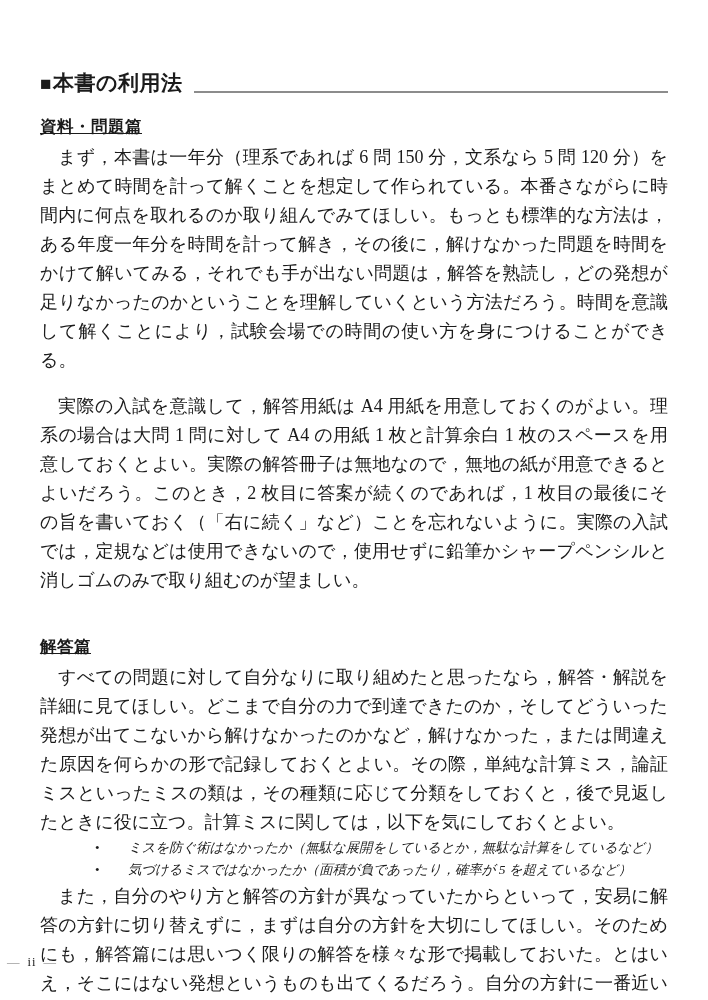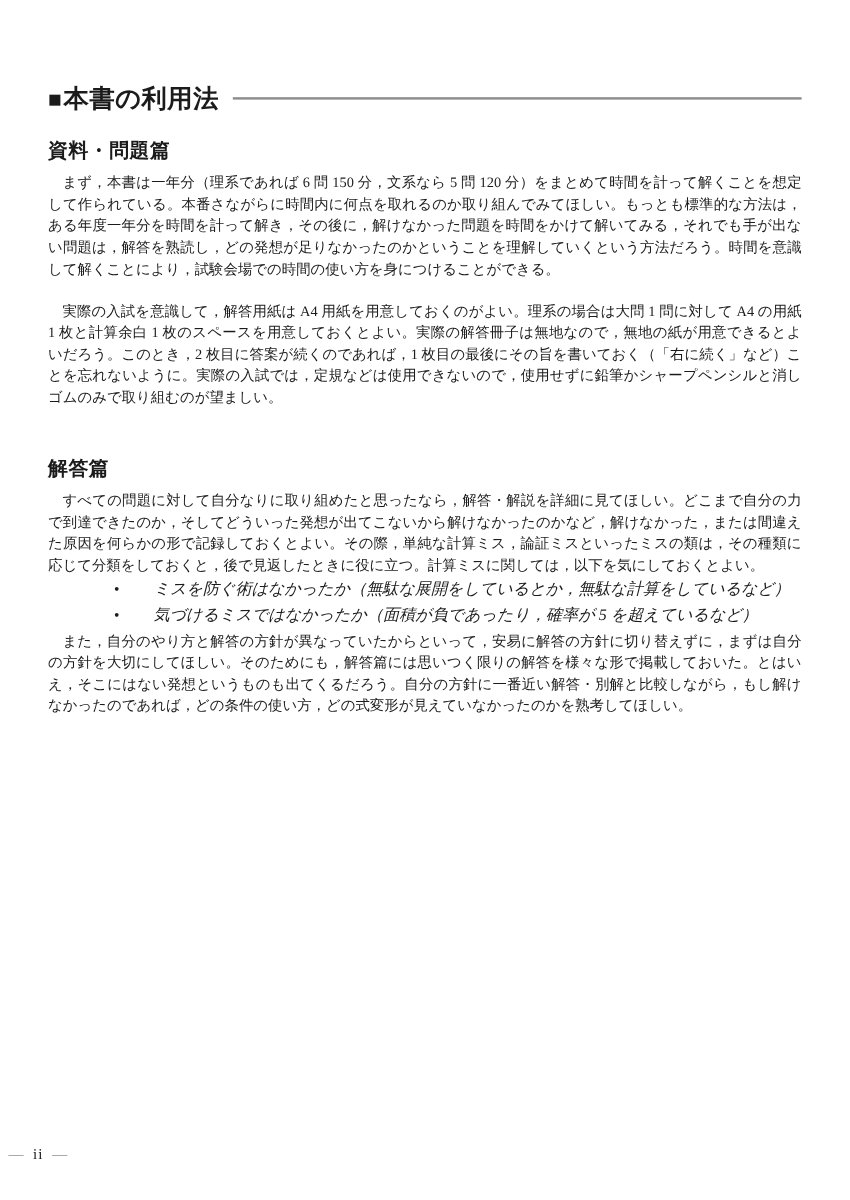--- a/index.html
+++ b/index.html
@@ -16,21 +16,21 @@
     overflow: hidden;
     color: #1b1b1b;
     font-family: "Liberation Serif", "DejaVu Serif", serif;
   }
   .content {
     padding: 70px 40px 0 40px;
   }
   
   .title-row {
     display: flex;
-    align-items: center;
+    align-items: flex-end;
     margin-bottom: 18px;
   }
   .title-text {
     font-family: "Liberation Sans", "DejaVu Sans", sans-serif;
     font-weight: 700;
     font-size: 21px;
     line-height: 26px;
     letter-spacing: 0.5px;
     white-space: nowrap;
   }
@@ -46,28 +46,29 @@
     margin-bottom: 4px;
   }
   
   .section-heading {
     font-family: "Liberation Sans", "DejaVu Sans", sans-serif;
     font-weight: 600;
     font-size: 16.5px;
     line-height: 22px;
     margin: 0 0 6px 0;
     letter-spacing: 0.5px;
+    text-decoration: underline;
   }
   .section-2 .section-heading {
     margin-top: 40px;
   }
   
   .para {
-    font-size: 12px;
-    line-height: 18px;
+    font-size: 18px;
+    line-height: 29px;
     text-align: justify;
     text-indent: 1em;
     margin: 0;
     line-break: strict;
   }
   .section-1 .para {
     margin-bottom: 17px;
   }
   .section-1 .para:last-child {
     margin-bottom: 0;

